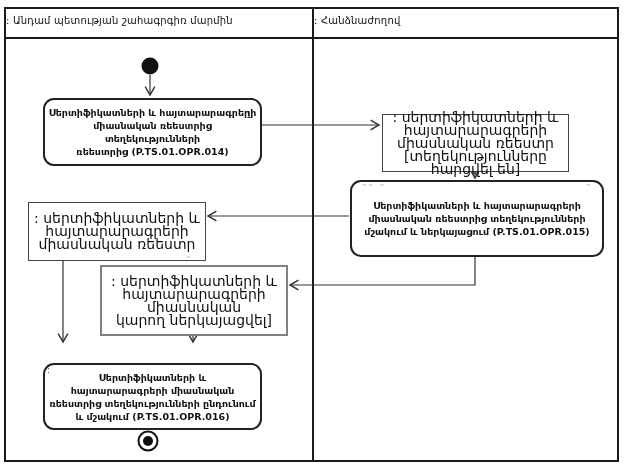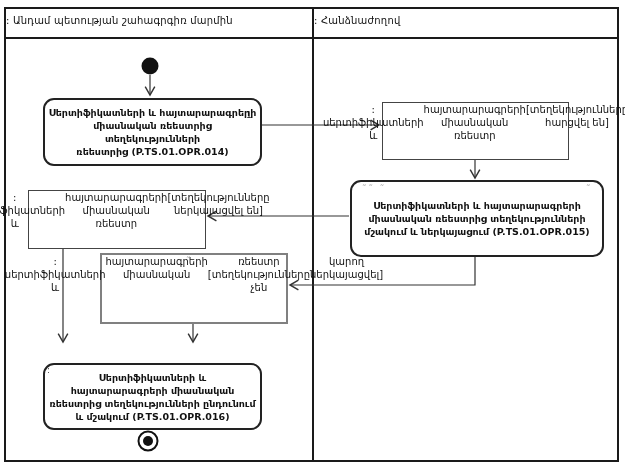--- a/index.html
+++ b/index.html
@@ -19,22 +19,22 @@
   #lane-title-left{left:6px;width:306px;}
   #lane-title-right{left:314px;width:331px;}
   
   .action{
     border:2px solid #222;border-radius:11px;background:#fff;
     display:flex;flex-direction:column;justify-content:center;
     text-align:center;font-size:9.5px;line-height:13px;font-weight:bold;
   }
   .objnode{
     border:1.5px solid #444;background:#fff;
-    display:flex;flex-direction:row;justify-content:center;
-    text-align:center;font-size:10px;line-height:13px;
+    display:flex;flex-direction:column;justify-content:center;
+    text-align:center;font-size:14px;line-height:13px;margin-top:12px;
   }
   .objnode.gray{border:2px solid #808080;}
   #action1{left:43px;top:98px;width:215px;height:64px;}
   #object1{left:382px;top:102px;width:185px;height:56px;}
   #action2{left:350px;top:180px;width:250px;height:73px;}
   #object2{left:28px;top:190px;width:176px;height:57px;}
   #object3{left:100px;top:253px;width:184px;height:67px;}
   #action3{left:43px;top:363px;width:215px;height:63px;}
   .badge{font-size:9px;color:#111;}
   #action1-badge{left:246px;top:110px;}
@@ -102,27 +102,25 @@
     <div>Սերտիֆիկատների և հայտարարագրերի</div>
     <div>միասնական ռեեստրից տեղեկությունների</div>
     <div>մշակում և ներկայացում (P.TS.01.OPR.015)</div>
   </div>
   <div class="abs faint" id="action2-marks-left">˜˜ ˜</div>
   <div class="abs faint" id="action2-marks-right">˜</div>
 
   <div class="abs objnode" id="object2">
     <div>: սերտիֆիկատների և</div>
     <div>հայտարարագրերի միասնական ռեեստր</div>
-    <div>[տեղեկությունները ներկայացվել են]</div>
   </div>
 
   <div class="abs objnode gray" id="object3">
     <div>: սերտիֆիկատների և</div>
     <div>հայտարարագրերի միասնական</div>
-    <div>ռեեստր [տեղեկությունները չեն</div>
     <div>կարող ներկայացվել]</div>
   </div>
   <div class="abs faint" id="object3-mark">˜</div>
 
   <div class="abs action" id="action3">
     <div>Սերտիֆիկատների և</div>
     <div>հայտարարագրերի միասնական</div>
     <div>ռեեստրից տեղեկությունների ընդունում</div>
     <div>և մշակում (P.TS.01.OPR.016)</div>
   </div>

